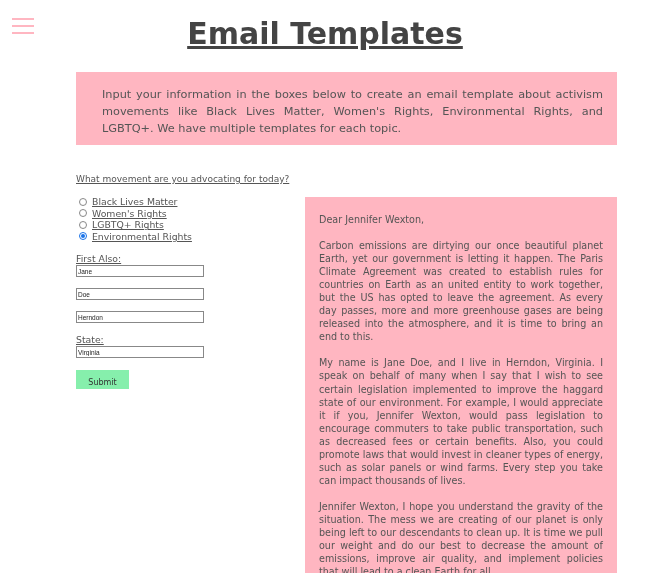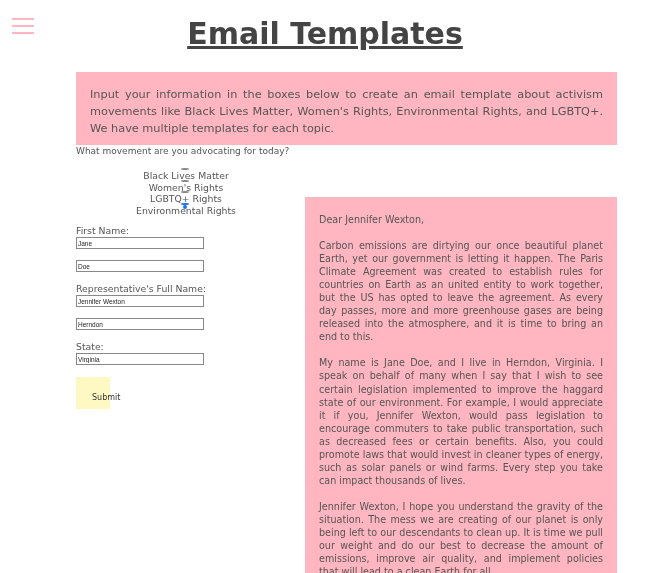--- a/index.html
+++ b/index.html
@@ -3,34 +3,34 @@
 <meta charset="utf-8">
 <style>
   html, body { margin: 0; padding: 0; background: #ffffff; }
   body { width: 650px; height: 573px; position: relative; overflow: hidden;
          font-family: "DejaVu Sans", sans-serif; color: #555; }
   .menu-icon { position: absolute; left: 12px; top: 18px; width: 22px; height: 16px; cursor: pointer; }
   .menu-icon span { display: block; height: 2px; background: #ffb6c1; margin-bottom: 5px; }
   .title { position: absolute; left: 0; right: 0; top: 16px; text-align: center;
            font-size: 30px; font-weight: bold; color: #444; letter-spacing: 0px; text-decoration: underline; }
   .intro { position: absolute; left: 76px; top: 72px; width: 541px; height: 73px;
-           background: #ffb6c1; box-sizing: border-box; padding: 14px 14px 0 14px;
+           background: #ffb6c1; box-sizing: border-box; padding: 14px 14px 0 26px;
            font-size: 11.3px; line-height: 17px; color: #555; text-align: justify; }
-  .form { position: absolute; left: 76px; top: 144px; width: 220px; font-size: 9px; color: #555; }
+  .form { position: absolute; left: 76px; top: 172px; width: 220px; font-size: 9px; color: #555; text-decoration: underline; }
   .q { margin: 2px 0 12px 0; }
-  .radio-row { display: flex; align-items: center; height: 11.5px; font-size: 9.3px; flex-direction: column; }
+  .radio-row { display: flex; align-items: center; height: 11.5px; font-size: 9.3px; }
   .radio { width: 6px; height: 6px; border: 1px solid #888; border-radius: 50%; margin: 0 5px 0 3px; box-sizing: content-box; position: relative; }
   .radio.checked { border-color: #1a73e8; }
   .radio.checked::after { content: ""; position: absolute; left: 1px; top: 1px; width: 4px; height: 4px; border-radius: 50%; background: #1a73e8; }
   .field { margin-top: 11px; }
   .field label { display: block; font-size: 9.3px; margin-bottom: 1px; }
   .field input { width: 124px; height: 10px; border: 1px solid #888; font-size: 6.5px;
                  font-family: "Liberation Sans", sans-serif; padding: 0 1px; color: #222; box-sizing: content-box; }
-  .submit { margin-top: 12px; width: 34px; height: 19px; background: #fef9c3; border: none;
-            font-size: 8px; color: #333; font-family: "DejaVu Sans", sans-serif; padding: 16px; cursor: pointer; }
+  .submit { margin-top: 12px; width: 53px; height: 19px; background: #86efac; border: none;
+            font-size: 8px; color: #333; font-family: "DejaVu Sans", sans-serif; padding: 8px; cursor: pointer; }
   .letter { position: absolute; left: 305px; top: 157px; width: 312px; height: 390px;
             background: #ffb6c1; box-sizing: border-box; padding: 16px 14px 0 14px;
             font-size: 9.6px; line-height: 13.05px; color: #555; margin-top: 40px; }
   .letter p { margin: 0 0 13px 0; text-align: justify; }
   .letter .closing { margin: 0; }
 </style>
 </head>
 <body>
 
 <div class="menu-icon">
@@ -59,29 +59,25 @@
   <div class="radio-row">
     <span class="radio"></span>
     <span>LGBTQ+ Rights</span>
   </div>
   <div class="radio-row">
     <span class="radio checked"></span>
     <span>Environmental Rights</span>
   </div>
 
   <div class="field">
-    <label>First Name:</label>
+    <label>First Also:</label>
     <input type="text" value="Jane" style="">
   </div>
   <div class="field">
     <input type="text" value="Doe" style="">
-  </div>
-  <div class="field">
-    <label>Representative's Full Name:</label>
-    <input type="text" value="Jennifer Wexton" style="">
   </div>
   <div class="field">
     <input type="text" value="Herndon" style="">
   </div>
   <div class="field">
     <label>State:</label>
     <input type="text" value="Virginia" style="">
   </div>
 
   <button class="submit">Submit</button>

